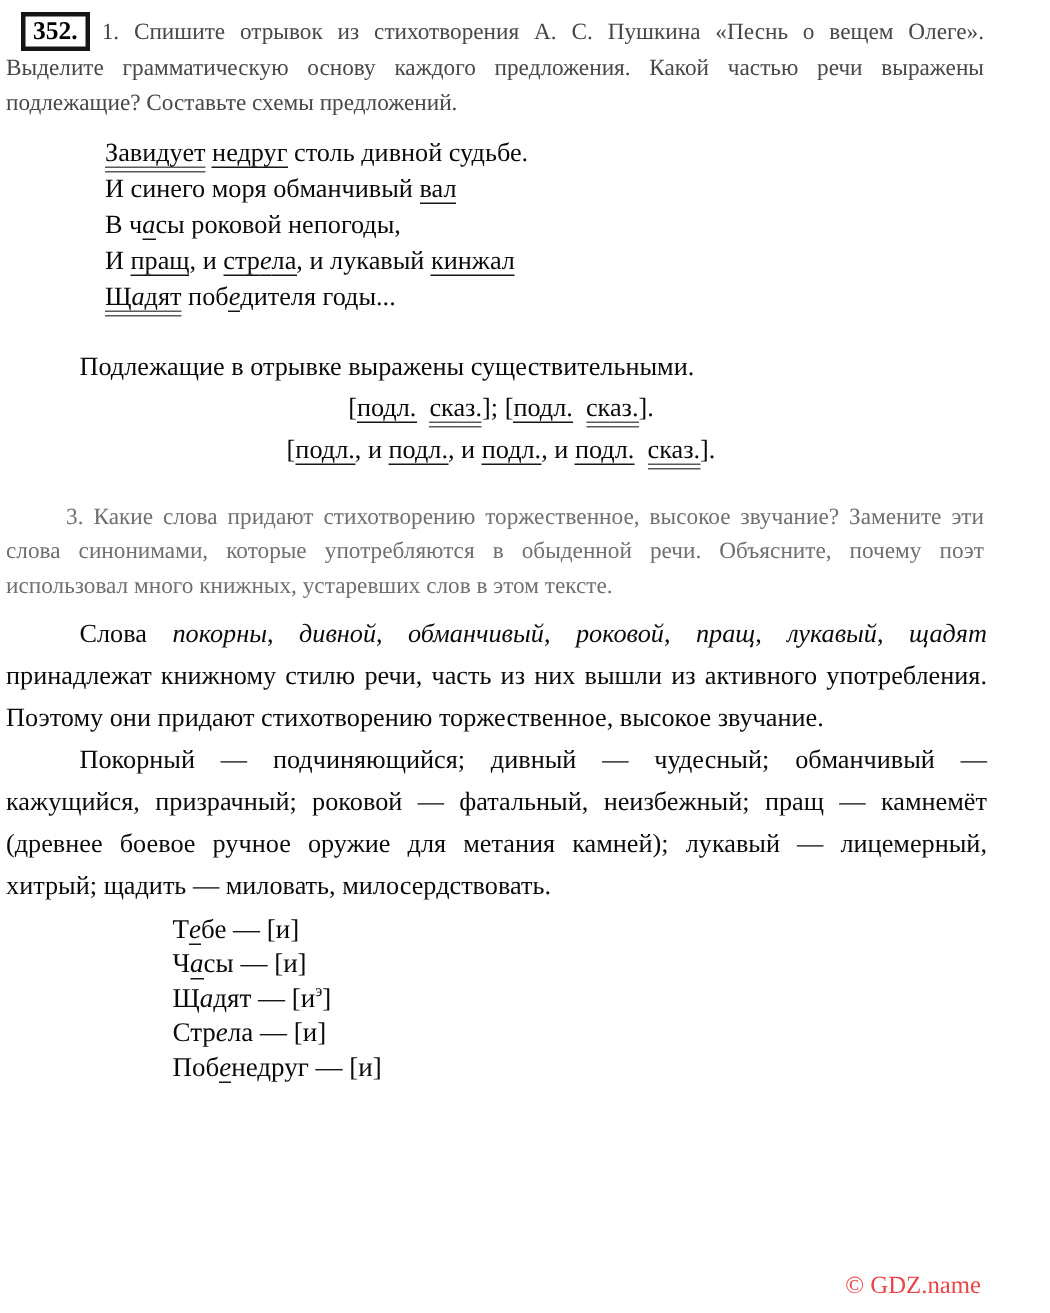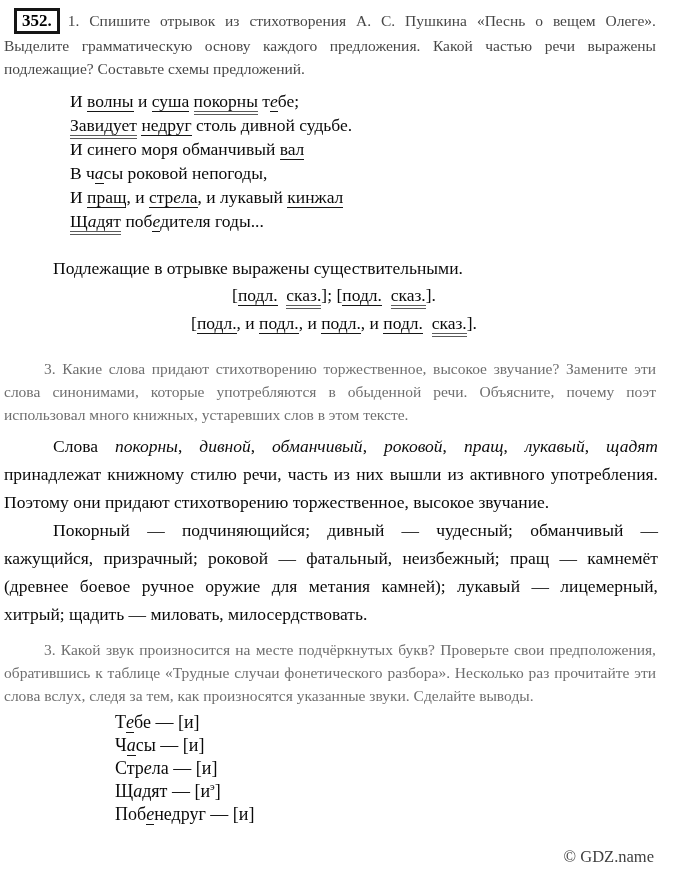--- a/index.html
+++ b/index.html
@@ -68,56 +68,54 @@
   .fmt-i  { font-style: italic; }
   .fmt-iu { font-style: italic; border-bottom: 1.5px solid #161616; }
   .fmt-id { font-style: italic; border-bottom: 4px double #5a5a5a; }
   .fmt-sup { vertical-align: super; font-size: 11px; line-height: 0; }
 
   .footer {
     position: absolute;
     right: 14px;
     bottom: 8px;
     font-size: 16.5px;
-    color: #404040;
+    color: #ef4444;
     margin-left: 20px;
   }
 </style>
 </head>
 <body>
 
 <div class="page">
 
   <p class="instr instr1">
     <span class="num-box">352.</span><span>1. Спишите отрывок из стихотворения А. С. Пушкина «Песнь о вещем Олеге». Выделите грамматическую основу каждого предложения. Какой частью речи выражены подлежащие? Составьте схемы предложений.</span>
   </p>
 
   <div class="poem">
-    <div class="poem-line"><span>И </span><span class="fmt-u">волны</span><span> и </span><span class="fmt-u">суша</span><span> </span><span class="fmt-d">покорны</span><span> т</span><span class="fmt-iu">е</span><span>бе;</span></div>
     <div class="poem-line"><span class="fmt-d">Завидует</span><span> </span><span class="fmt-u">недруг</span><span> столь дивной судьбе.</span></div>
     <div class="poem-line"><span>И синего моря обманчивый </span><span class="fmt-u">вал</span></div>
     <div class="poem-line"><span>В ч</span><span class="fmt-iu">а</span><span>сы роковой непогоды,</span></div>
     <div class="poem-line"><span>И </span><span class="fmt-u">пращ</span><span>, и </span><span class="fmt-u">стр</span><span class="fmt-iu">е</span><span class="fmt-u">ла</span><span>, и лукавый </span><span class="fmt-u">кинжал</span></div>
     <div class="poem-line"><span class="fmt-d">Щ</span><span class="fmt-id">а</span><span class="fmt-d">дят</span><span> поб</span><span class="fmt-iu">е</span><span>дителя годы...</span></div>
   </div>
 
   <p class="answer statement">Подлежащие в отрывке выражены существительными.</p>
 
   <div class="schema"><span>[</span><span class="fmt-u">подл.</span><span>  </span><span class="fmt-d">сказ.</span><span>]; [</span><span class="fmt-u">подл.</span><span>  </span><span class="fmt-d">сказ.</span><span>].</span></div>
   <div class="schema"><span>[</span><span class="fmt-u">подл.</span><span>, и </span><span class="fmt-u">подл.</span><span>, и </span><span class="fmt-u">подл.</span><span>, и </span><span class="fmt-u">подл.</span><span>  </span><span class="fmt-d">сказ.</span><span>].</span></div>
 
   <p class="instr instr2">3. Какие слова придают стихотворению торжественное, высокое звучание? Замените эти слова синонимами, которые употребляются в обыденной речи. Объясните, почему поэт использовал много книжных, устаревших слов в этом тексте.</p>
 
   <p class="answer body-par ans2"><span>Слова </span><span class="fmt-i">покорны</span><span>, </span><span class="fmt-i">дивной</span><span>, </span><span class="fmt-i">обманчивый</span><span>, </span><span class="fmt-i">роковой</span><span>, </span><span class="fmt-i">пращ</span><span>, </span><span class="fmt-i">лукавый</span><span>, </span><span class="fmt-i">щадят</span><span> принадлежат книжному стилю речи, часть из них вышли из активного употребления. Поэтому они придают стихотворению торжественное, высокое звучание.</span></p>
   <p class="answer body-par">Покорный — подчиняющийся; дивный — чудесный; обманчивый — кажущийся, призрачный; роковой — фатальный, неизбежный; пращ — камнемёт (древнее боевое ручное оружие для метания камней); лукавый — лицемерный, хитрый; щадить — миловать, милосердствовать.</p>
 
-  <p class="instr instr3">3. Какой звук произносится на месте подчёркнутых букв? Проверьте свои предположения, обратившись к таблице «Трудные случаи фонетического разбора». Несколько раз прочитайте эти слова вслух, следя за тем, как произносятся указанные звуки. Сделайте выводы.</p>
 
   <div class="wordlist">
     <div class="word-line"><span>Т</span><span class="fmt-iu">е</span><span>бе — [и]</span></div>
     <div class="word-line"><span>Ч</span><span class="fmt-iu">а</span><span>сы — [и]</span></div>
+    <div class="word-line"><span>Щ</span><span class="fmt-i">а</span><span>дят — [и</span><span class="fmt-sup">э</span><span>]</span></div>
     <div class="word-line"><span>Стр</span><span class="fmt-i">е</span><span>ла — [и]</span></div>
-    <div class="word-line"><span>Щ</span><span class="fmt-i">а</span><span>дят — [и</span><span class="fmt-sup">э</span><span>]</span></div>
     <div class="word-line"><span>Поб</span><span class="fmt-iu">е</span><span>недруг — [и]</span></div>
   </div>
 
   <div class="footer">© GDZ.name</div>
 </div>
 
 </body></html>

